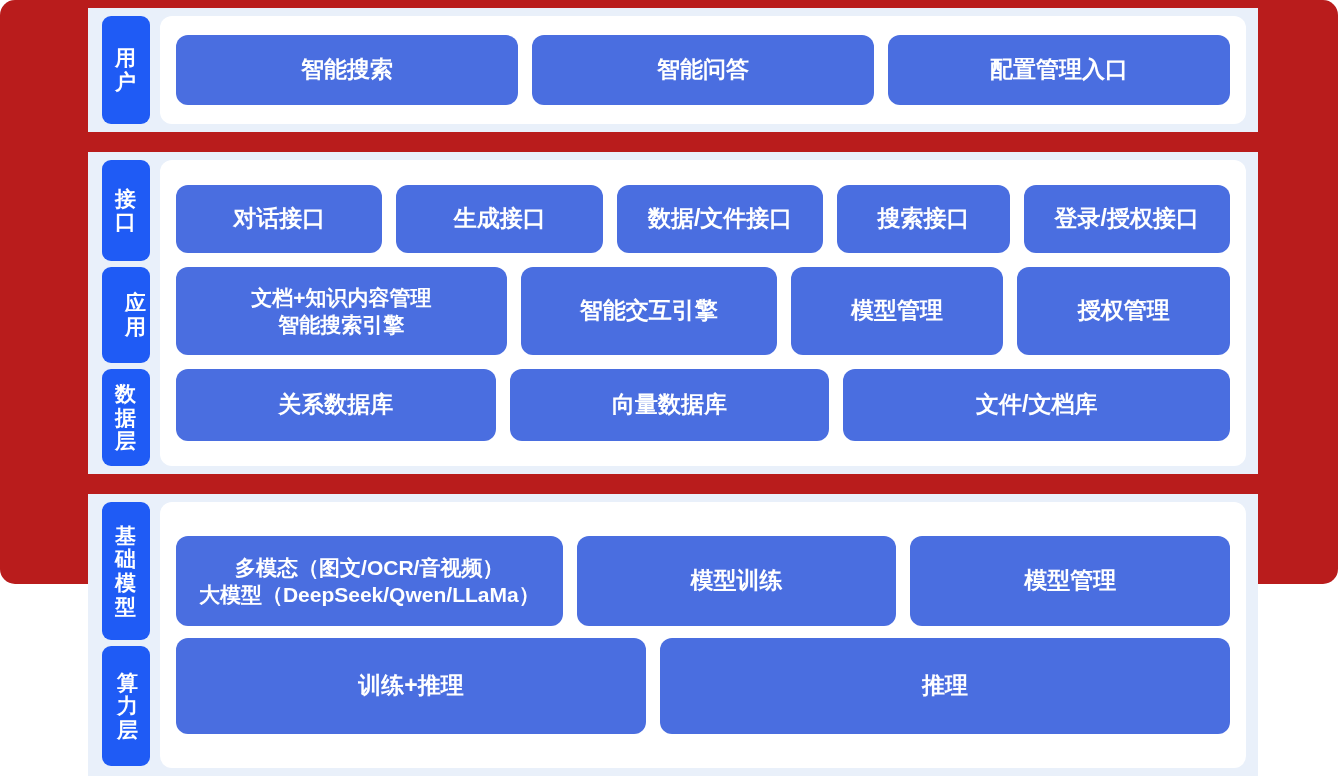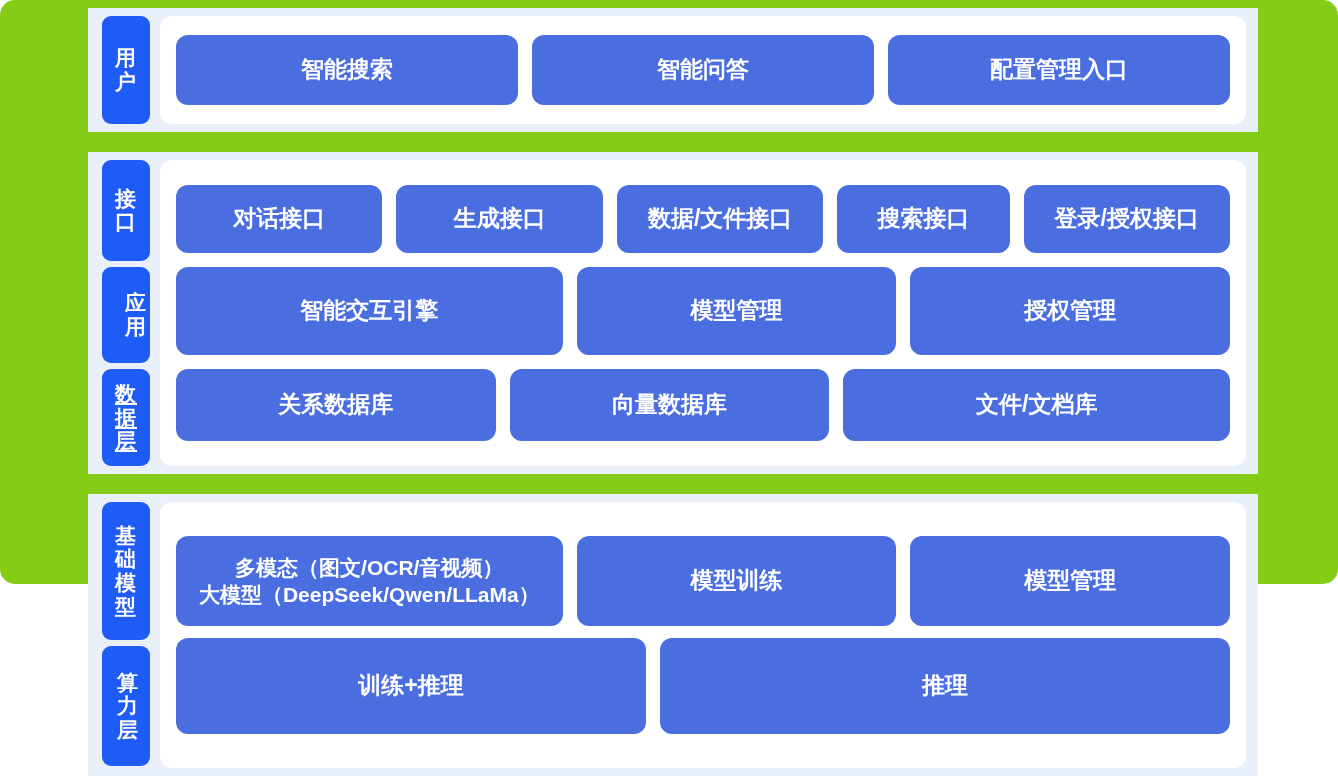--- a/index.html
+++ b/index.html
@@ -11,21 +11,21 @@
     width: 1338px;
     height: 784px;
     font-family: "Liberation Sans", "DejaVu Sans", sans-serif;
     overflow: hidden;
   }
 
   .canvas {
     position: relative;
     width: 1338px;
     height: 584px;
-    background: #84cc16;
+    background: #b91c1c;
     border-radius: 15px;
   }
 
   
   .band {
     position: absolute;
     left: 88px;
     width: 1170px;
     background: #e9f0fa;
     box-sizing: border-box;
@@ -64,21 +64,21 @@
     writing-mode: horizontal-tb;
     word-break: break-all;
     box-sizing: border-box;
     padding: 4px 0;
   }
   .rail-tab span { display: block; width: 26px; }
 
   .band-user   .rail-tab { height: 108px; }
   .band-mid    .rail-tab.t-api  { height: 104px; }
   .band-mid    .rail-tab.t-app  { height: 100px; padding-left: 20px; }
-  .band-mid    .rail-tab.t-data { height: 100px; text-decoration: underline; }
+  .band-mid    .rail-tab.t-data { height: 100px; }
   .band-bottom .rail-tab.t-model { height: 138px; }
   .band-bottom .rail-tab.t-compute { height: 120px; text-align: right; }
 
   
   .panel {
     flex: 1 1 auto;
     background: #ffffff;
     border-radius: 12px;
     margin: 8px 12px 8px 8px;
     padding: 14px 16px;
@@ -169,20 +169,22 @@
 
       <div class="row row-api">
         <div class="box w-md">对话接口</div>
         <div class="box w-md">生成接口</div>
         <div class="box w-md">数据/文件接口</div>
         <div class="box w-sm">搜索接口</div>
         <div class="box w-md">登录/授权接口</div>
       </div>
 
       <div class="row row-app">
+        <div class="box w-lg multi">文档+知识内容管理
+智能搜索引擎</div>
         <div class="box w-md">智能交互引擎</div>
         <div class="box w-sm">模型管理</div>
         <div class="box w-sm">授权管理</div>
       </div>
 
       <div class="row row-data">
         <div class="box w-sm">关系数据库</div>
         <div class="box w-sm">向量数据库</div>
         <div class="box w-md">文件/文档库</div>
       </div>

